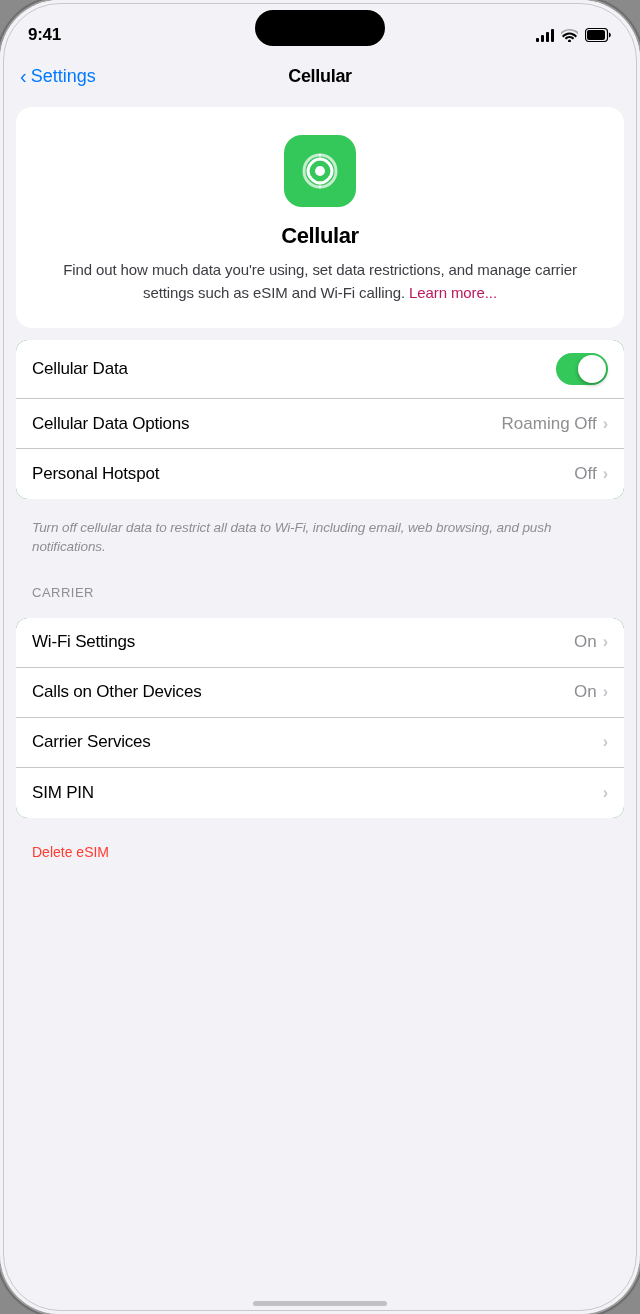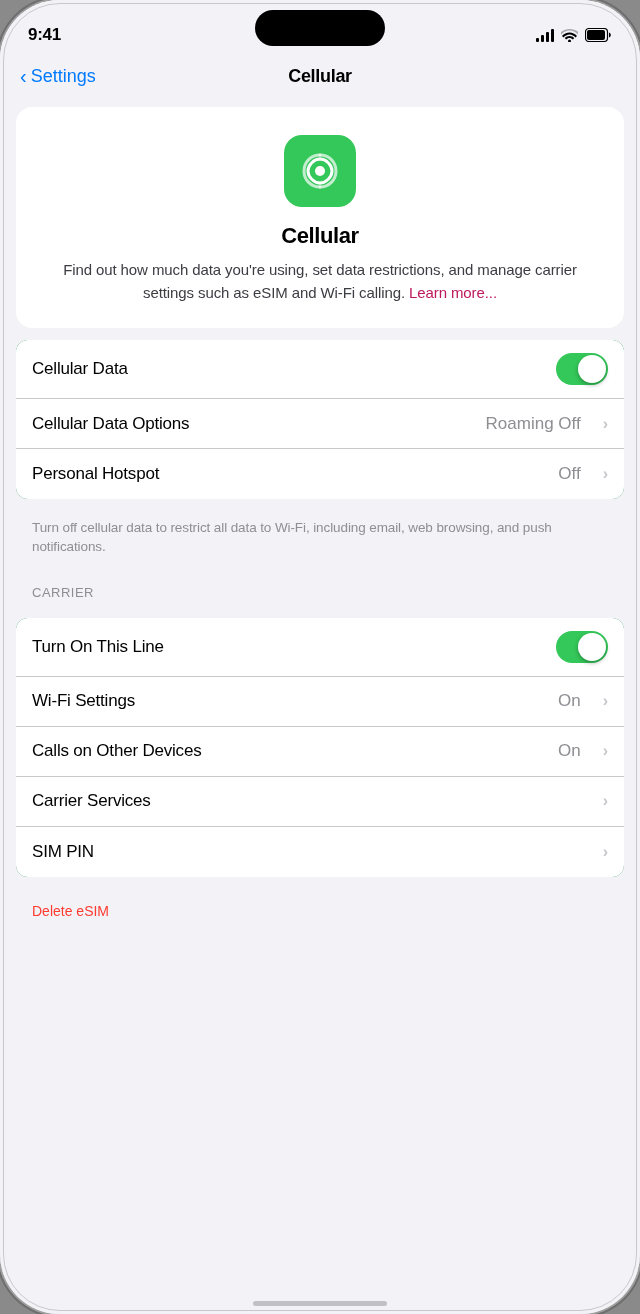--- a/index.html
+++ b/index.html
@@ -197,21 +197,21 @@
 
     .row-label {
       font-size: 17px;
       color: #000;
       letter-spacing: -0.2px;
     }
 
     .row-right {
       display: flex;
       align-items: center;
-      gap: 22px;
+      gap: 6px;
       color: #8e8e93;
       font-size: 17px;
     }
 
     .chevron {
       color: #c7c7cc;
       font-size: 16px;
       font-weight: 600;
     }
 
@@ -240,20 +240,21 @@
       left: 22px;
     }
 
     
     .helper-text {
       padding: 8px 32px 12px;
       font-size: 13.5px;
       color: #8e8e93;
       line-height: 1.4;
       letter-spacing: -0.1px;
+      font-style: italic;
     }
 
     
     .section-header {
       padding: 16px 32px 6px;
       font-size: 13px;
       color: #8e8e93;
       text-transform: uppercase;
       letter-spacing: 0.5px;
       font-weight: 400;
@@ -367,26 +368,20 @@
       <div class="helper-text">
         Turn off cellular data to restrict all data to Wi-Fi, including email, web browsing, and push notifications.
       </div>
 
       <div class="section-header">
         <span>CARRIER</span>
       </div>
 
       <div class="settings-group">
         <div class="settings-row">
-          <span class="row-label">Turn On This Line</span>
-          <div class="toggle on">
-            <div class="toggle-knob"></div>
-          </div>
-        </div>
-        <div class="settings-row">
           <span class="row-label">Wi-Fi Settings</span>
           <div class="row-right">
             <span>On</span>
             <span class="chevron">›</span>
           </div>
         </div>
         <div class="settings-row">
           <span class="row-label">Calls on Other Devices</span>
           <div class="row-right">
             <span>On</span>

